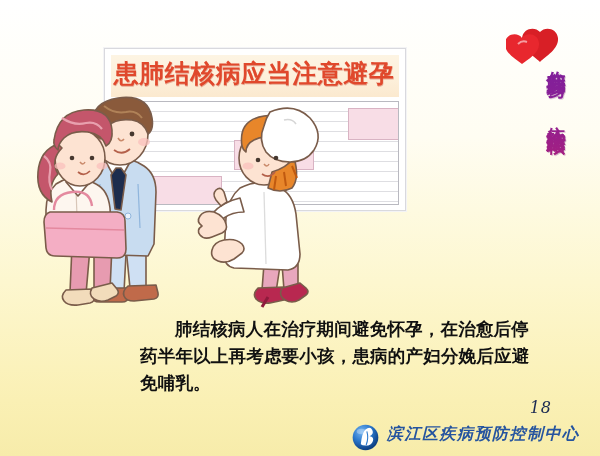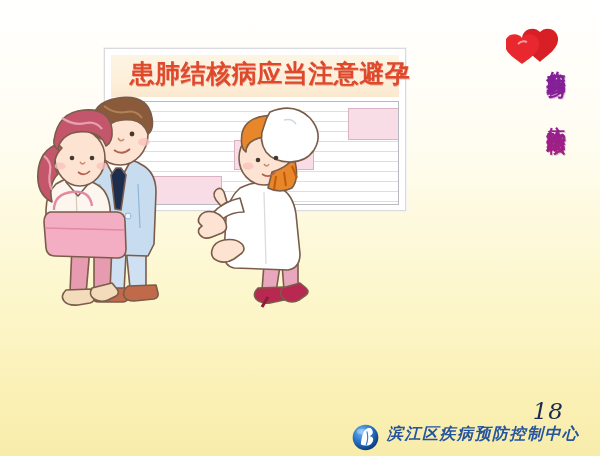--- a/index.html
+++ b/index.html
@@ -48,21 +48,20 @@
     display: flex;
     align-items: center;
     justify-content: center;
     font-family: "DejaVu Sans", "Liberation Sans", sans-serif;
     font-size: 25px;
     font-weight: bold;
     letter-spacing: 0.5px;
     color: #e0482c;
     text-shadow: 0.5px 0.5px 0 rgba(190,50,25,0.35);
     white-space: nowrap;
-    padding-left: 16px;
   }
   .poster-inner {
     position: absolute;
     left: 6px;
     top: 52px;
     right: 6px;
     bottom: 5px;
     border: 1px solid #b9b9c0;
     background: #ffffff;
     overflow: hidden;
@@ -149,24 +148,24 @@
     font-weight: bold;
     line-height: 1.55;
     color: #111111;
     text-indent: 2em;
     letter-spacing: 0.2px;
   }
 
   
   .page-number {
     position: absolute;
-    right: 36px;
+    right: 48px;
     top: 398px;
     font-family: "DejaVu Serif", "Liberation Serif", serif;
-    font-size: 23px;
+    font-size: 16px;
     font-style: italic;
     color: #1b2a52;
     letter-spacing: 1px;
   }
   .footer-bar {
     position: absolute;
     left: 352px;
     top: 424px;
     height: 30px;
     display: flex;
@@ -306,20 +305,21 @@
   </svg>
 
   <svg class="hearts" viewBox="0 0 54 40">
     <path d="M34 6 c5 -6 17 -4 18 6 c1 11 -12 18 -18 24 c-6 -6 -19 -13 -18 -24 c1 -10 13 -12 18 -6 z" fill="#d81f26"></path>
     <path d="M16 12 c4 -6 16 -5 17 5 c1 10 -11 16 -17 21 c-6 -5 -18 -11 -17 -21 c1 -10 13 -11 17 -5 z" fill="#e8272e"></path>
     <path d="M12 18 q4 -4 9 -2" stroke="#ffffff" stroke-width="2" fill="none" opacity="0.55"></path>
   </svg>
   <div class="vslogan-shadow">你我共同参与  依法防控结核</div>
   <div class="vslogan">你我共同参与  依法防控结核</div>
 
+  <div class="body-text">肺结核病人在治疗期间避免怀孕，在治愈后停药半年以上再考虑要小孩，患病的产妇分娩后应避免哺乳。</div>
 
   <div class="page-number">18</div>
 
   <div class="footer-bar">
     <svg class="footer-logo" viewBox="0 0 40 40">
       <defs>
         <radialGradient id="sphere" cx="36%" cy="28%" r="72%">
           <stop offset="0%" stop-color="#77b6f2"></stop>
           <stop offset="52%" stop-color="#2b78cc"></stop>
           <stop offset="100%" stop-color="#0d3f82"></stop>

